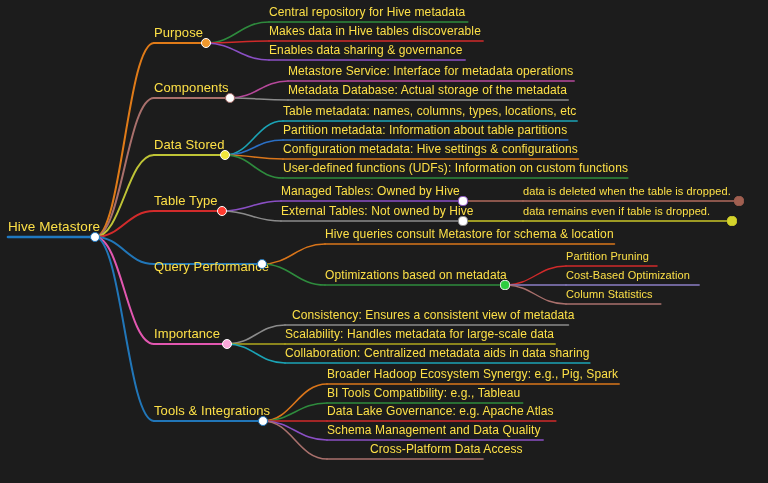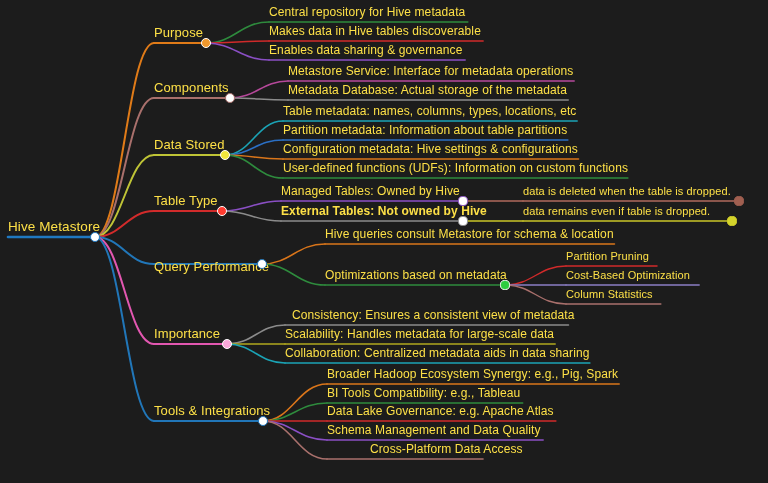--- a/index.html
+++ b/index.html
@@ -127,21 +127,21 @@
       <div class="node lvl2" style="left: 283px; top: 118px;">Table metadata: names, columns, types, locations, etc</div>
       <div class="node lvl2" style="left: 283px; top: 137px;">Partition metadata: Information about table partitions</div>
       <div class="node lvl2" style="left: 283px; top: 156px;">Configuration metadata: Hive settings &amp; configurations</div>
       <div class="node lvl2" style="left: 283px; top: 175px;">User-defined functions (UDFs): Information on custom functions</div>
       <div class="dot" style="left: 219.8px; top: 149.8px; width: 10.4px; height: 10.4px; background: rgb(242, 230, 61); border: 1.6px solid rgb(255, 255, 255);"></div>
       <div class="node lvl1" style="left: 154px; top: 208px;">Table Type</div>
       <div class="node lvl2" style="left: 281px; top: 198px;">Managed Tables: Owned by Hive</div>
       <div class="dot" style="left: 458.4px; top: 196.4px; width: 9.2px; height: 9.2px; background: rgb(255, 255, 255); border: 1.6px solid rgb(138, 79, 196);"></div>
       <div class="node lvl3" style="left: 523px; top: 198px;">data is deleted when the table is dropped.</div>
       <div class="dot" style="left: 734.4px; top: 196.4px; width: 9.2px; height: 9.2px; background: rgb(160, 95, 80); border: 1.6px solid rgb(160, 95, 80);"></div>
-      <div class="node lvl2" style="left: 281px; top: 218px; font-weight: bold;">External Tables: Not owned by Hive</div>
+      <div class="node lvl2" style="left: 281px; top: 218px;">External Tables: Not owned by Hive</div>
       <div class="dot" style="left: 458.4px; top: 216.4px; width: 9.2px; height: 9.2px; background: rgb(255, 255, 255); border: 1.6px solid rgb(139, 139, 139);"></div>
       <div class="node lvl3" style="left: 523px; top: 218px;">data remains even if table is dropped.</div>
       <div class="dot" style="left: 727.4px; top: 216.4px; width: 9.2px; height: 9.2px; background: rgb(212, 211, 43); border: 1.6px solid rgb(212, 211, 43);"></div>
       <div class="dot" style="left: 216.8px; top: 205.8px; width: 10.4px; height: 10.4px; background: rgb(255, 59, 48); border: 1.6px solid rgb(255, 255, 255);"></div>
       <div class="node lvl1" style="left: 154px; top: 274px; text-align: center;">Query Performance</div>
       <div class="node lvl2" style="left: 325px; top: 241px;">Hive queries consult Metastore for schema &amp; location</div>
       <div class="node lvl2" style="left: 325px; top: 282px;">Optimizations based on metadata</div>
       <div class="dot" style="left: 500.4px; top: 280.4px; width: 9.2px; height: 9.2px; background: rgb(46, 204, 64); border: 1.6px solid rgb(255, 255, 255);"></div>
       <div class="node lvl3" style="left: 566px; top: 263px;">Partition Pruning</div>
       <div class="node lvl3" style="left: 566px; top: 282px;">Cost-Based Optimization</div>

